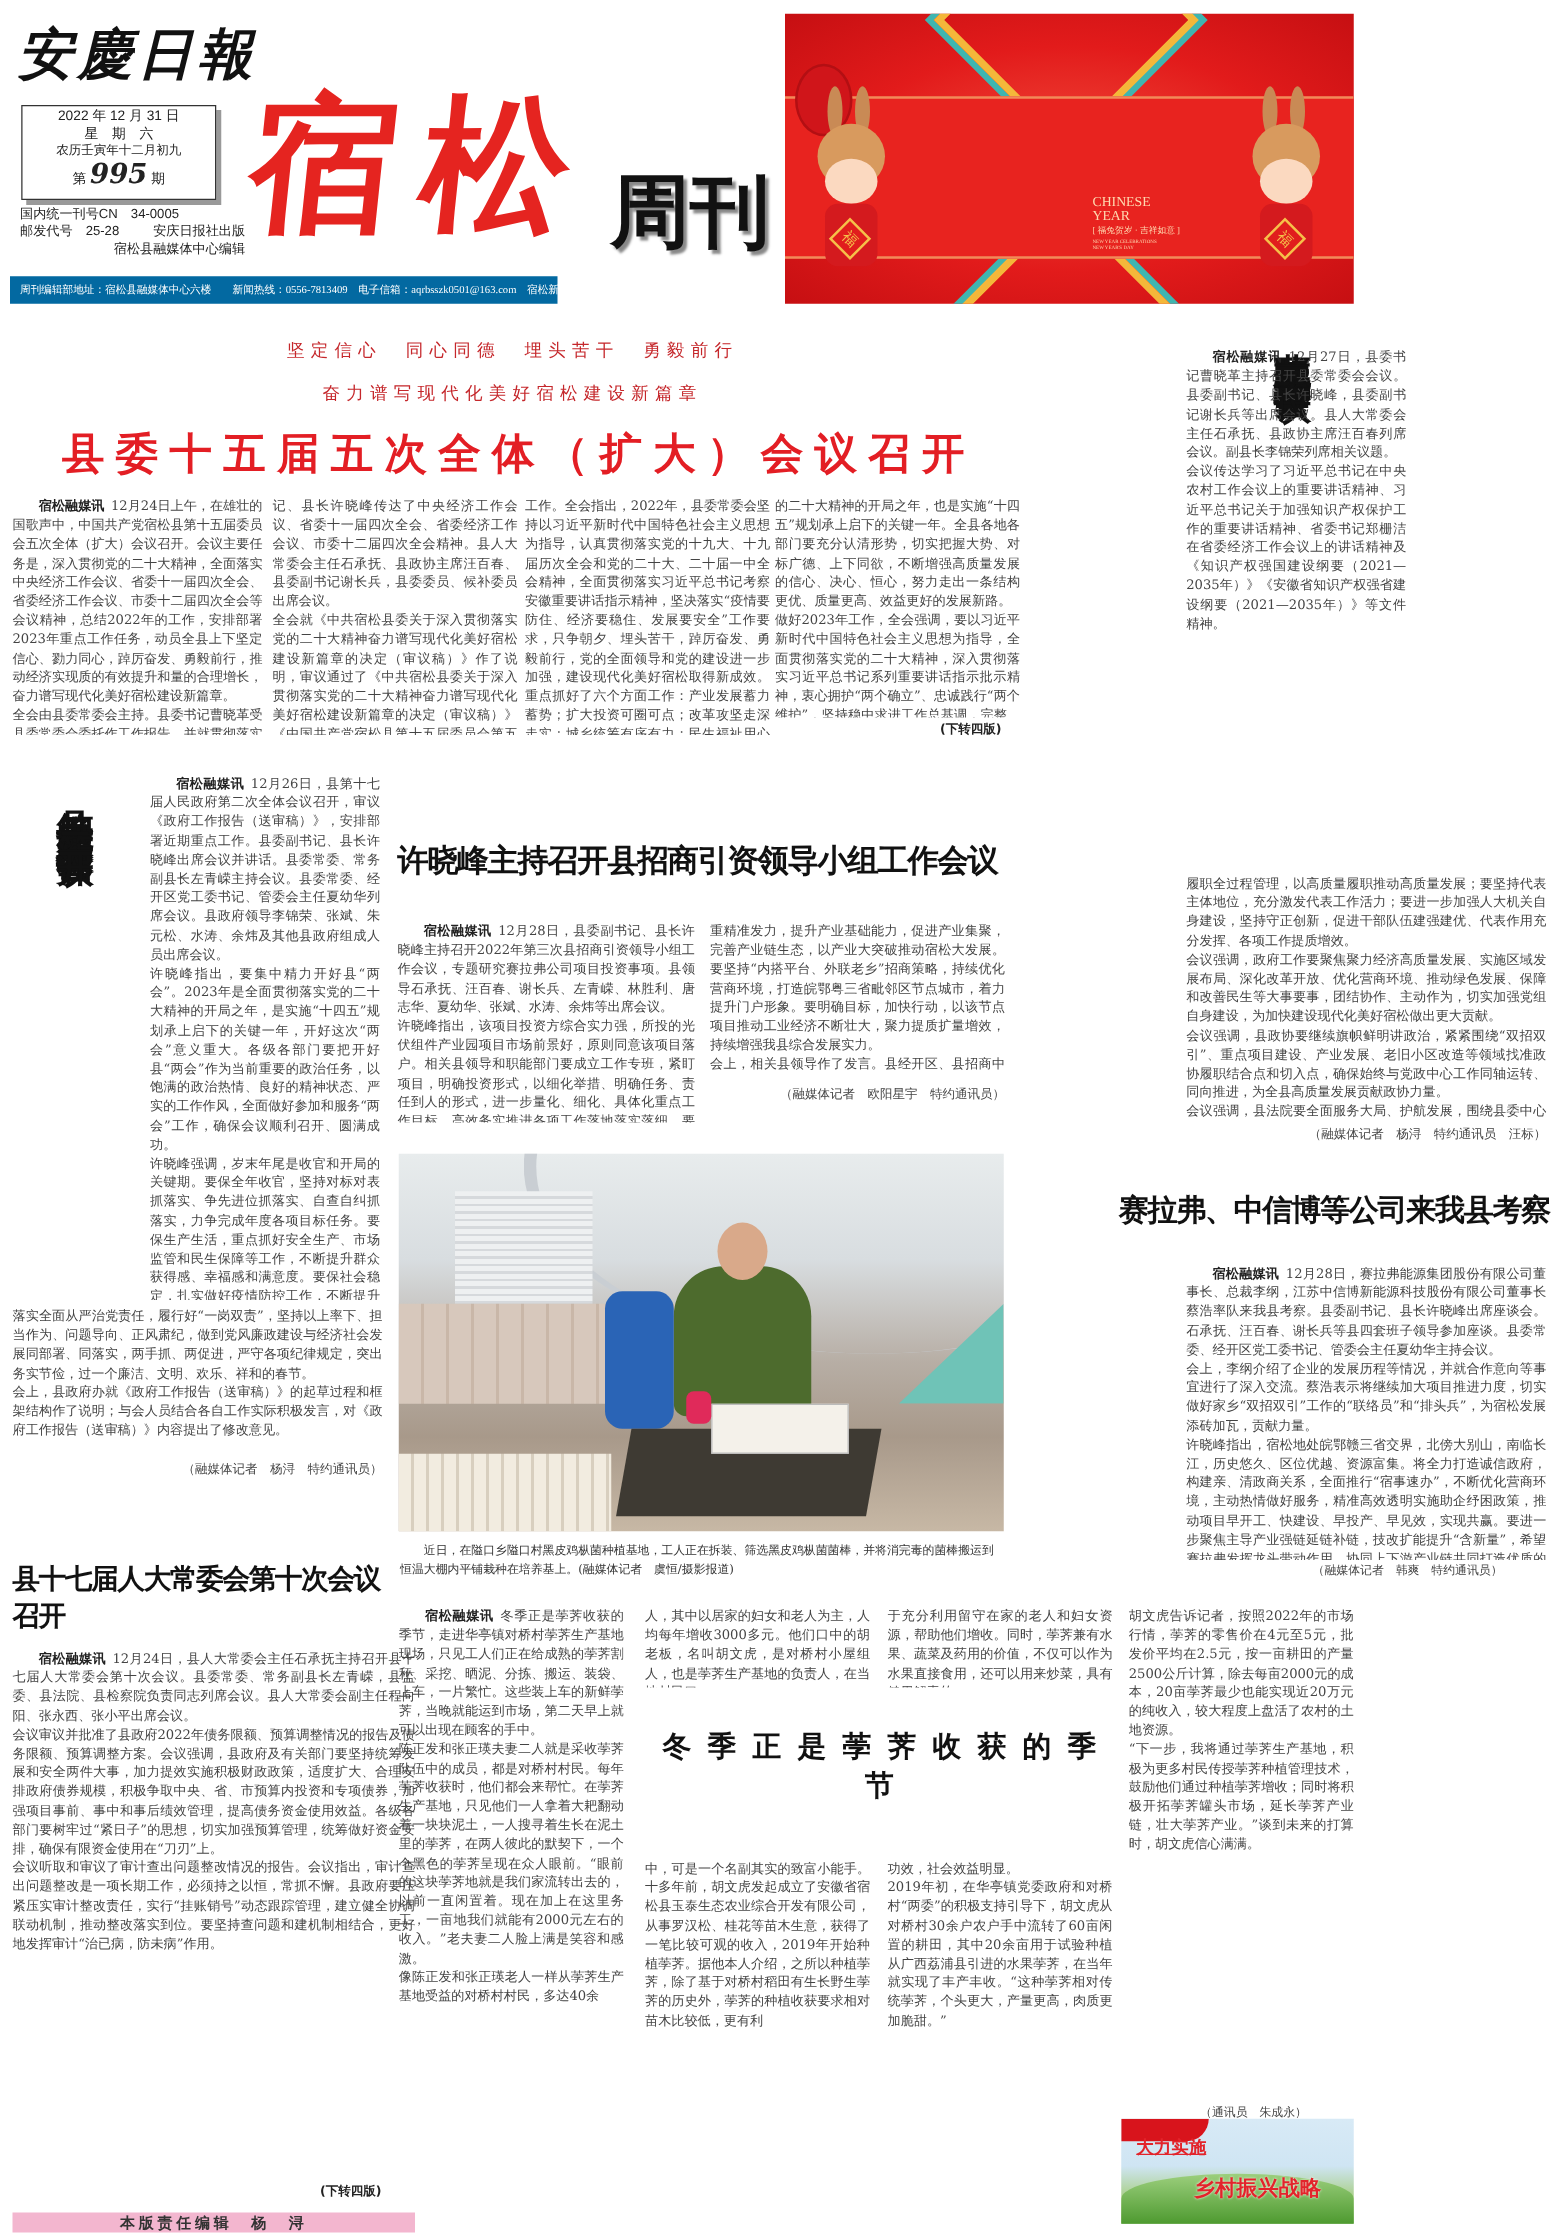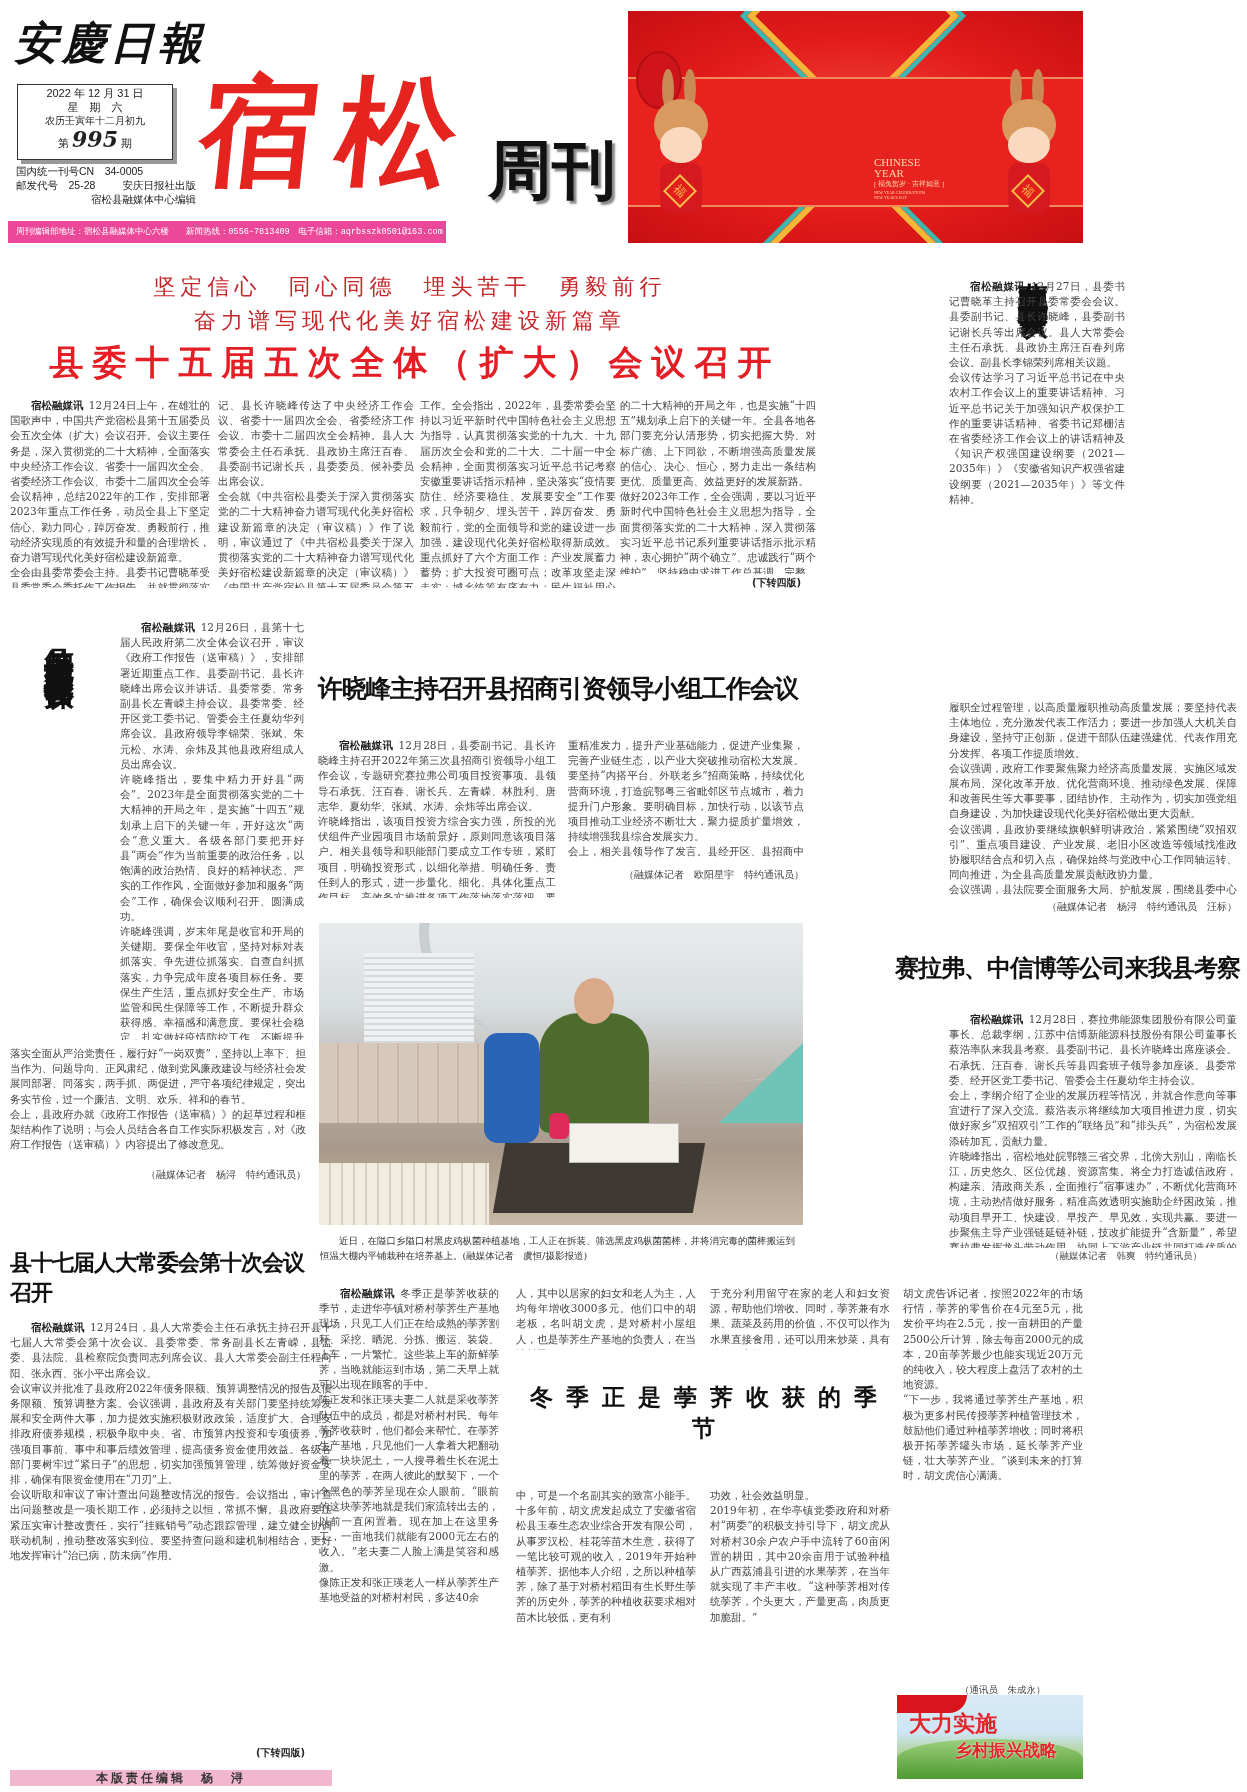--- a/index.html
+++ b/index.html
@@ -9,23 +9,23 @@
 .txt p{margin:0}
 .txt .lead{font-weight:bold;color:#222;margin-right:.5em}
 .col{position:absolute;overflow:hidden}
 .vtitle{position:absolute;writing-mode:vertical-rl;font-family:"DejaVu Serif",serif;font-weight:bold;color:#111;letter-spacing:2px}
 .byline{text-align:right;font-size:10px;color:#444;text-indent:0}
 
 .logo-ad{font-family:"DejaVu Serif",serif;font-size:44px;font-weight:bold;font-style:italic;color:#111;letter-spacing:4px}
 .datebox{border:1.5px solid #333;box-shadow:4px 4px 0 #999;background:#fff;text-align:center;font-family:"Liberation Sans",sans-serif;color:#222}
 .mast-title{font-family:"DejaVu Serif",serif;font-weight:900;color:#e52420;font-size:118px;letter-spacing:20px;transform:skewX(-6deg)}
 .mast-week{font-family:"DejaVu Serif",serif;font-weight:900;color:#111;font-size:64px;text-shadow:3px 3px 2px #888}
-.redbar{background:#ec4899;color:#fff;font-family:Liberation Mono, monospace;font-size:10.5px;padding:7px 10px;white-space:nowrap}
+.redbar{background:#0369a1;color:#fff;font-family:Liberation Serif, serif;font-size:10.5px;padding:7px 10px;white-space:nowrap}
 .banner{background:radial-gradient(ellipse at center,#f24a3a 0%,#e21b1b 55%,#c60f12 100%);overflow:hidden}
-.slogan{font-family:"DejaVu Serif",serif;color:#c5272b;font-size:22px;letter-spacing:5px;text-align:center}
+.slogan{font-family:"DejaVu Serif",serif;color:#c5272b;font-size:14px;letter-spacing:5px;text-align:center}
 .headline{font-family:"DejaVu Sans",sans-serif;font-weight:bold;color:#e31e24;font-size:34px;letter-spacing:9px;text-align:center}
 .h-black{font-family:"DejaVu Serif",serif;font-weight:bold;color:#111}
 .photo{background:linear-gradient(180deg,#e8eced 0%,#d8dde0 28%,#b7aea5 55%,#a8998a 75%,#c7b8a5 100%);overflow:hidden}
 .pinkbar{background:#f3b6cf;text-align:center;font-family:"DejaVu Sans",sans-serif;font-weight:bold;font-size:12px;color:#333;letter-spacing:3px}
 .ad{background:linear-gradient(180deg,#d8eaf6 0%,#cfe5f3 45%,#a9cf87 75%,#5fa338 100%);overflow:hidden}
 </style>
 </head>
 <body>
 
 <div class="abs logo-ad" style="left:14px;top:14px;">安慶日報</div>
@@ -204,17 +204,17 @@
 </div>
 <div class="col txt" style="left:903px;top:1286px;width:180px;height:200px;text-indent:0;">
   <p style="white-space:pre-line;">胡文虎告诉记者，按照2022年的市场行情，荸荠的零售价在4元至5元，批发价平均在2.5元，按一亩耕田的产量2500公斤计算，除去每亩2000元的成本，20亩荸荠最少也能实现近20万元的纯收入，较大程度上盘活了农村的土地资源。
 “下一步，我将通过荸荠生产基地，积极为更多村民传授荸荠种植管理技术，鼓励他们通过种植荸荠增收；同时将积极开拓荸荠罐头市场，延长荸荠产业链，壮大荸荠产业。”谈到未来的打算时，胡文虎信心满满。</p>
 </div>
 <div class="abs" style="left:960px;top:1684px;font-size:9.5px;color:#444;">（通讯员　朱成永）</div>
 
 <div class="abs ad" style="left:897px;top:1695px;width:186px;height:84px;">
   <div style="position:absolute;left:0;top:0;width:70px;height:18px;background:#d8141c;border-radius:0 0 40px 0;"></div>
   <div style="position:absolute;left:0;top:44px;width:186px;height:40px;background:linear-gradient(180deg,#9ccf7d,#4e9a30);border-radius:60% 60% 0 0;"></div>
-  <div style="position:absolute;left:12px;top:14px;font-family:'DejaVu Sans',sans-serif;font-weight:bold;color:#e3242b;font-size:22px;">大力实施</div>
+  <div style="position:absolute;left:12px;top:14px;font-family:'DejaVu Sans',sans-serif;font-weight:bold;color:#e3242b;font-size:14px;text-decoration:underline;">大力实施</div>
   <div style="position:absolute;left:58px;top:44px;font-family:'DejaVu Sans',sans-serif;font-weight:bold;color:#e3242b;font-size:17px;text-shadow:0 0 2px #fff;">乡村振兴战略</div>
 </div>
 
 <div class="abs pinkbar" style="left:10px;top:1770px;width:322px;height:16px;line-height:16px;">本版责任编辑　杨　浔</div>
 
 </body></html>

